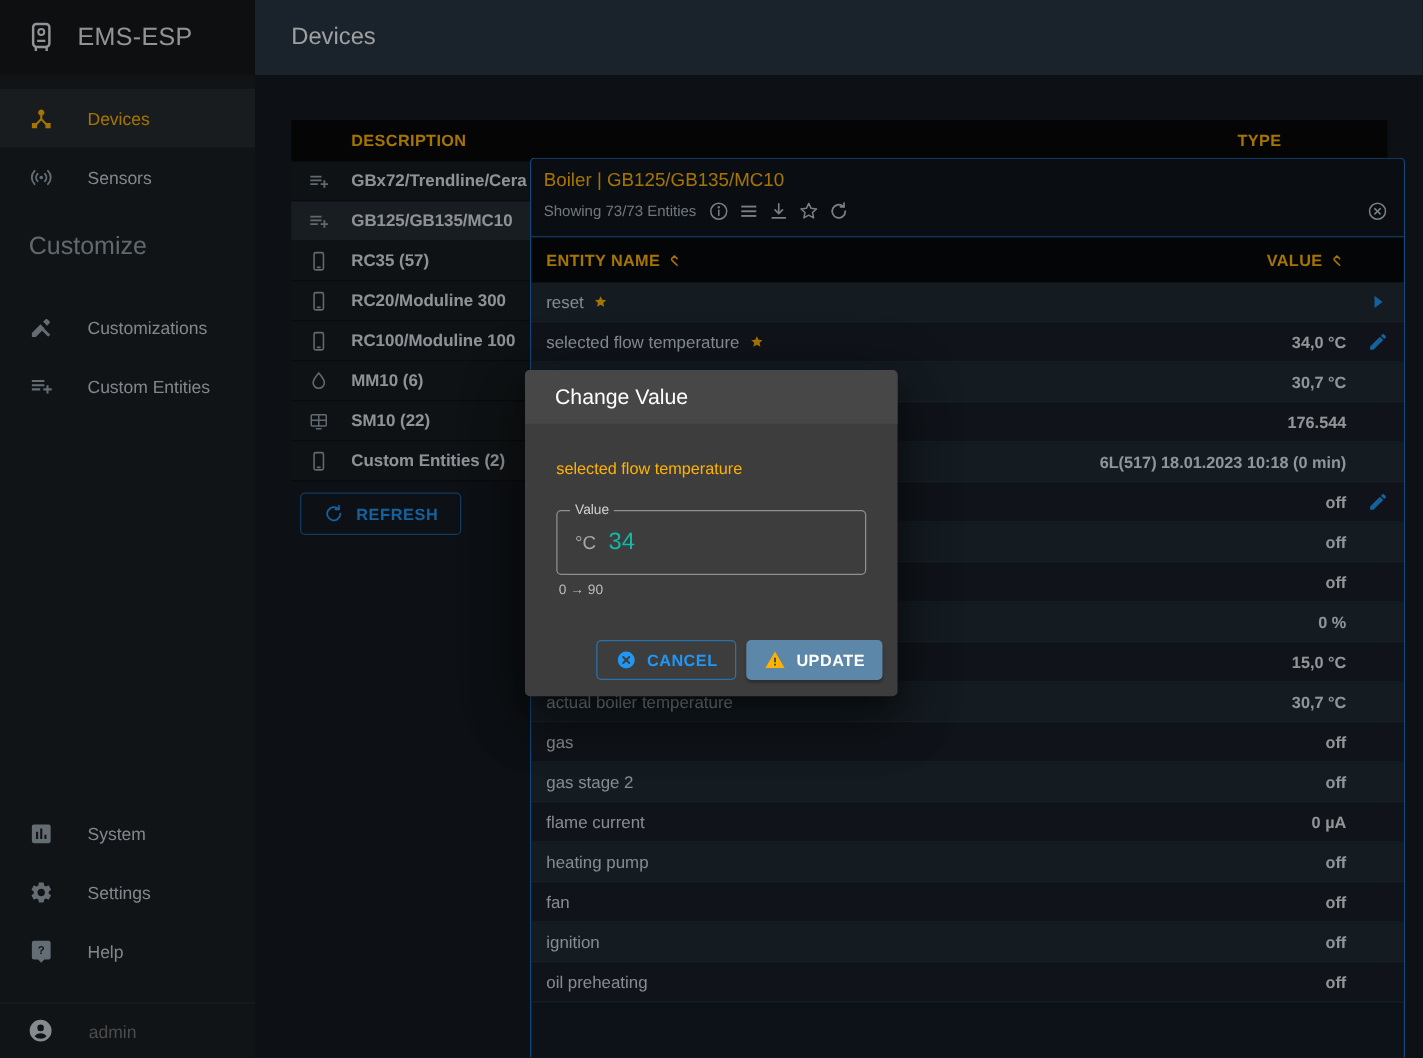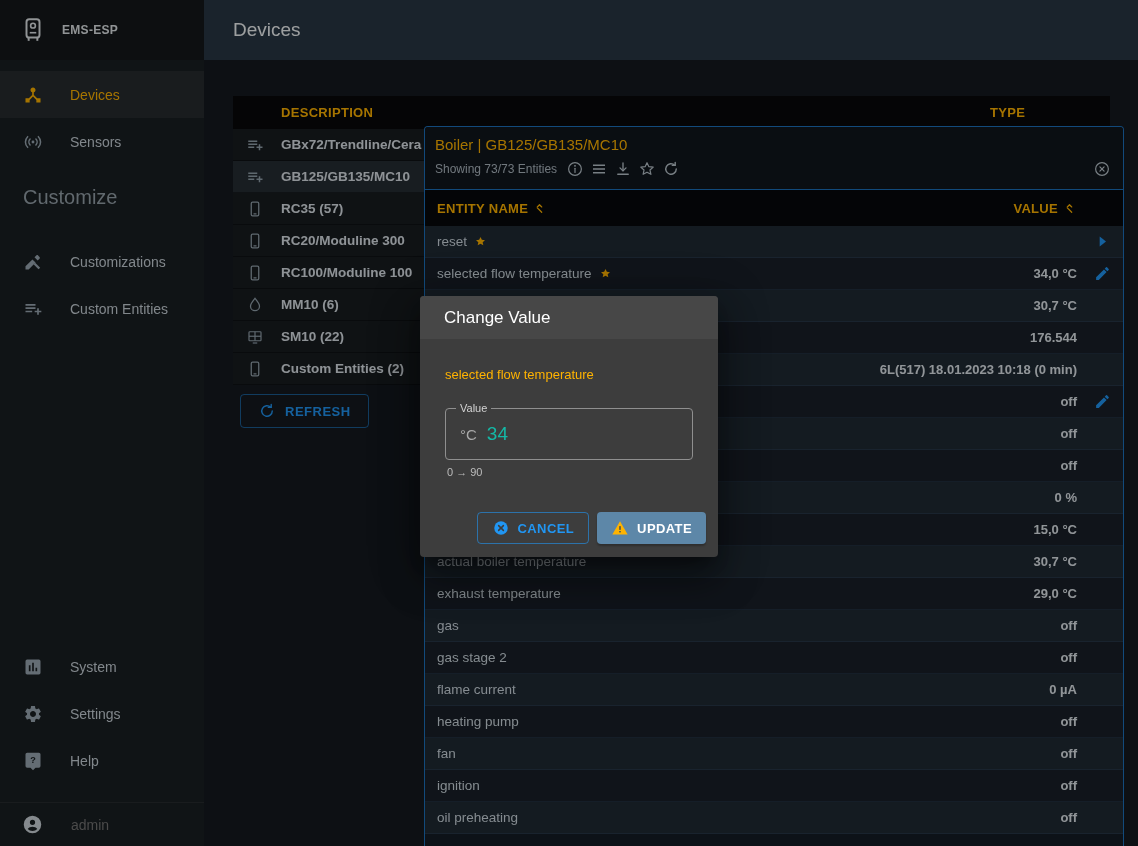--- a/index.html
+++ b/index.html
@@ -5,21 +5,21 @@
   * { margin:0; padding:0; box-sizing:border-box; }
   html,body { width:1138px; height:846px; overflow:hidden; }
   body { position:relative; background:#141920; font-family:"Liberation Sans",sans-serif; }
   .icon { display:inline-flex; width:18px; height:18px; flex:none; }
   .icon svg { width:100%; height:100%; display:block; }
 
   
   .appbar { position:absolute; top:0; left:0; right:0; height:60px; background:#283744; display:flex; z-index:1; }
   .brand { width:204px; height:60px; background:#14181b; display:flex; align-items:center; padding-left:20px; gap:16px; color:#dfe3e6; }
   .brand .icon { width:26px; height:26px; }
-  .brand-title { font-size:12px; font-weight:bold; letter-spacing:.3px; }
+  .brand-title { font-size:20px; font-weight:normal; letter-spacing:.3px; }
   .page-title { display:flex; align-items:center; padding-left:29px; color:#f2f4f6; font-size:19px; font-weight:500; }
 
   
   .sidebar { position:absolute; top:60px; left:0; bottom:0; width:204px; background:#1a1f22; z-index:1; }
   .side-group { padding-top:11px; }
   .side-item { height:47px; display:flex; align-items:center; padding-left:23px; cursor:pointer; }
   .side-item .icon { width:20px; height:20px; color:#9aa8b2; }
   .side-label { margin-left:27px; font-size:14px; font-weight:500; color:#c6cfd6; }
   .side-item.active { background:rgba(255,255,255,0.06); }
   .side-item.active .icon, .side-item.active .side-label { color:#ffb300; }
@@ -417,25 +417,20 @@
         <span class="ent-name"></span>
         <span class="ent-value">15,0 °C</span>
         <span class="ent-action"></span>
       </div>
       <div class="ent-row">
         <span class="ent-name">actual boiler temperature</span>
         <span class="ent-value">30,7 °C</span>
         <span class="ent-action"></span>
       </div>
       <div class="ent-row">
-        <span class="ent-name">exhaust temperature</span>
-        <span class="ent-value">29,0 °C</span>
-        <span class="ent-action"></span>
-      </div>
-      <div class="ent-row">
         <span class="ent-name">gas</span>
         <span class="ent-value">off</span>
         <span class="ent-action"></span>
       </div>
       <div class="ent-row">
         <span class="ent-name">gas stage 2</span>
         <span class="ent-value">off</span>
         <span class="ent-action"></span>
       </div>
       <div class="ent-row">

